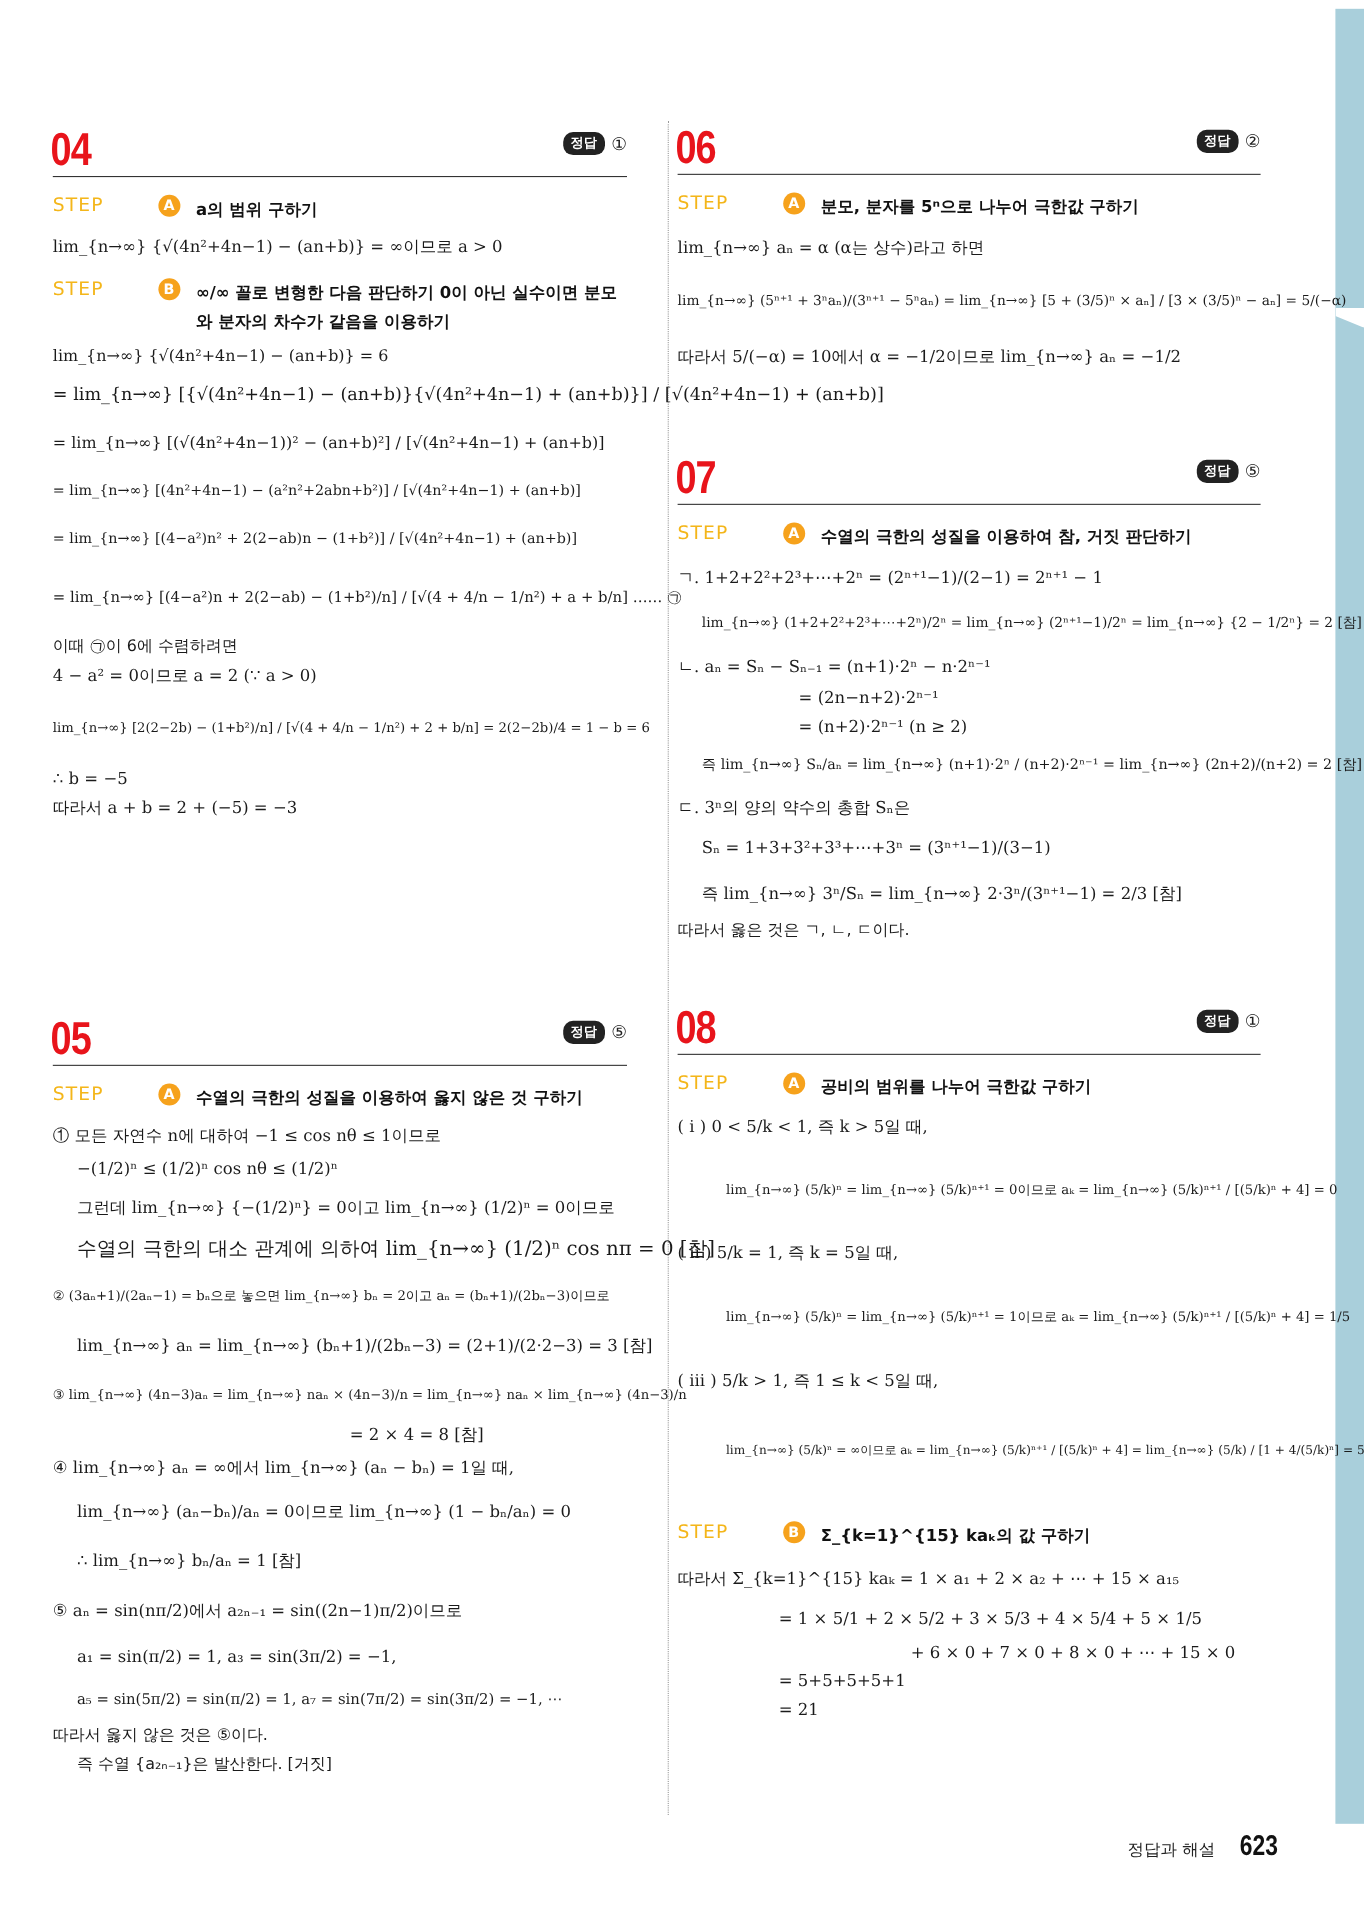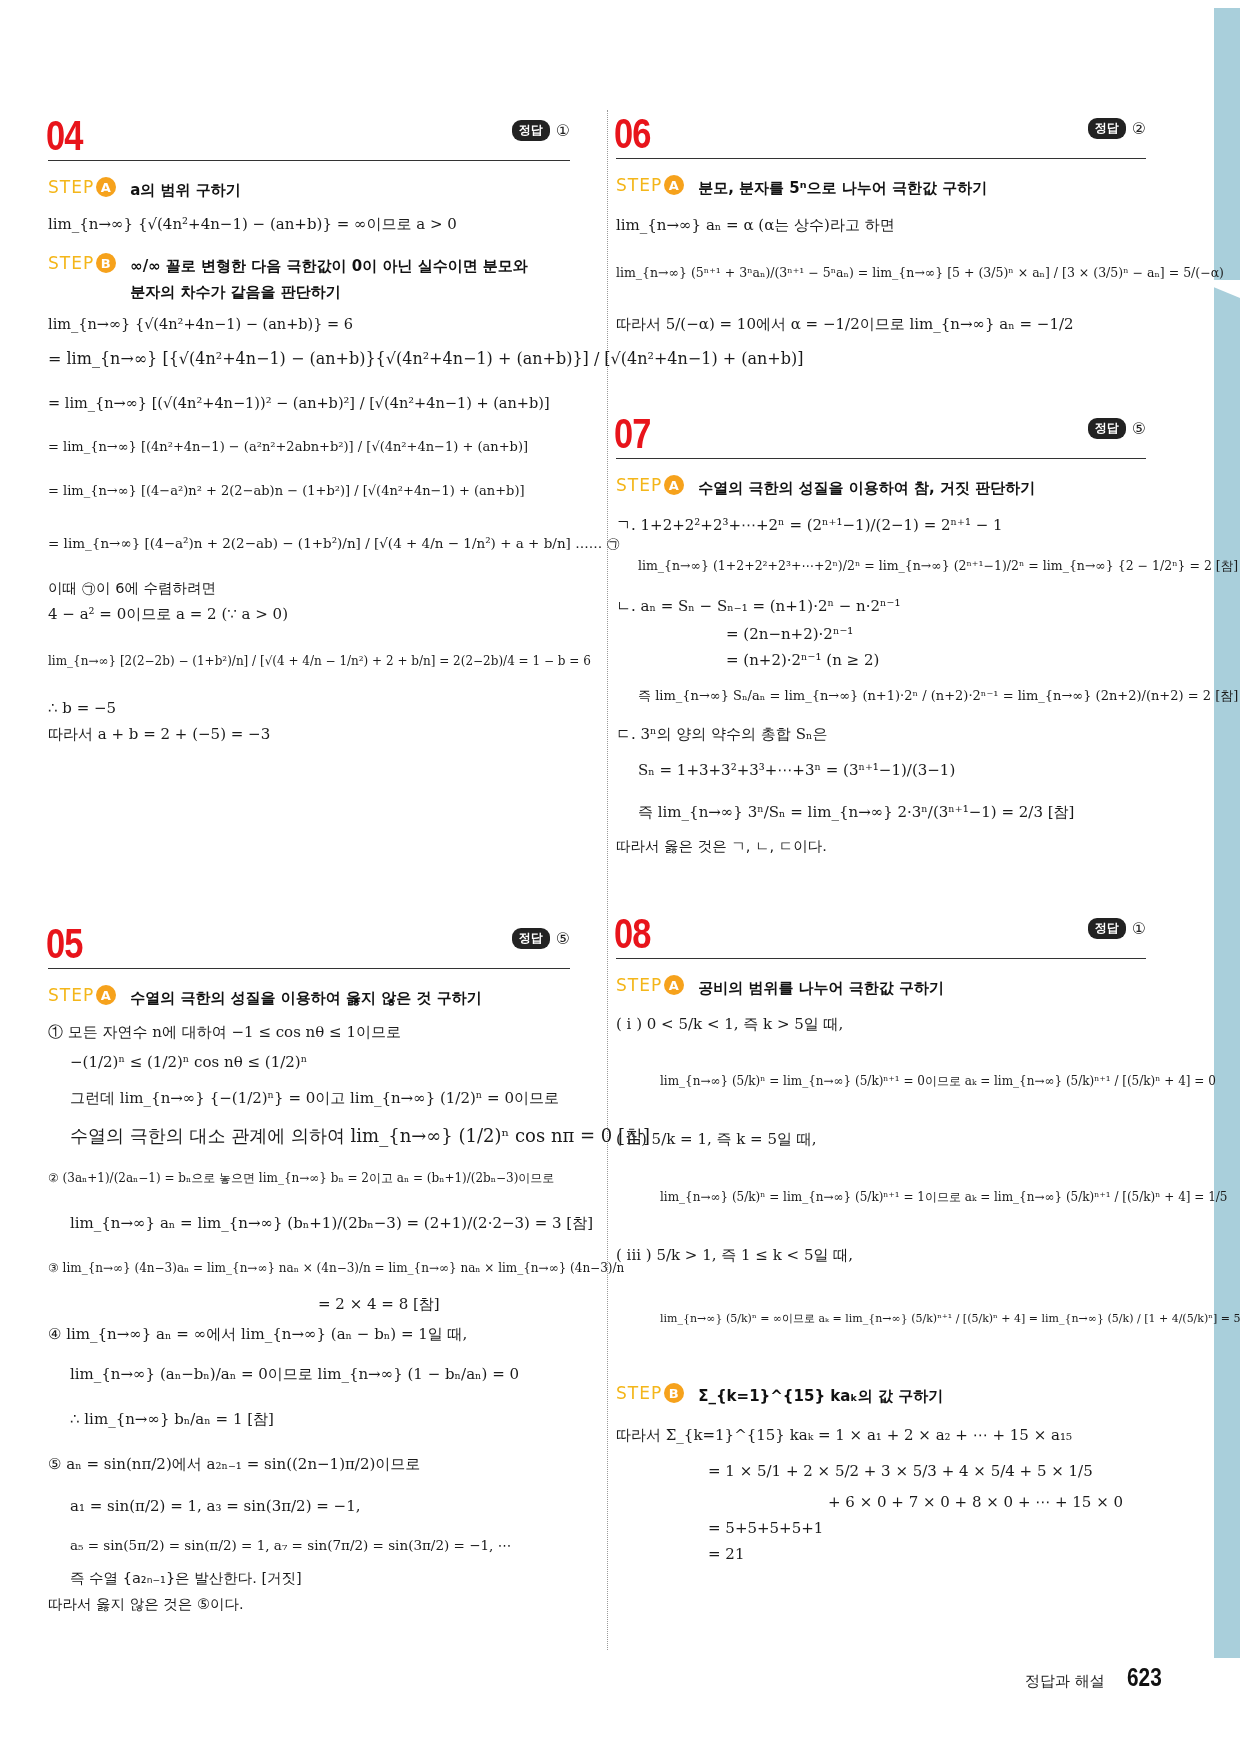--- a/index.html
+++ b/index.html
@@ -18,21 +18,21 @@
   .prob-head { position:relative; height:48px; border-bottom:1.6px solid #333; }
   .prob-num { position:absolute; left:-2px; top:0; font-family:"Liberation Sans", sans-serif;
               font-weight:bold; font-size:42px; color:#e8141b; letter-spacing:-1px;
               transform:scaleX(0.82); transform-origin:left; line-height:48px; }
   .answer { position:absolute; right:0; top:8px; display:flex; align-items:center; gap:6px;margin-left:48px; }
   .answer-badge { background:#222; color:#fff; font-family:"DejaVu Sans",sans-serif; font-size:12px;
               padding:2px 7px; border-radius:9px; font-weight:bold; }
   .answer-val { font-family:"DejaVu Sans",sans-serif; font-size:16px; color:#222; }
   .step { display:flex; align-items:flex-start; margin-top:16px; margin-bottom:8px; }
   .step-label { font-family:"DejaVu Sans",sans-serif; font-size:17px; color:#f4b61a; letter-spacing:1px;
-              display:flex; align-items:center; white-space:nowrap; }
+              display:flex; align-items:center; white-space:nowrap;gap:48px; }
   .step-circle { display:inline-flex; width:20px; height:20px; border-radius:50%; background:#f6a21c;
               color:#fff; font-size:13px; font-weight:bold; align-items:center; justify-content:center;
               margin-left:2px; }
   .step-title { font-family:"DejaVu Sans",sans-serif; font-weight:bold; font-size:15px; margin-left:14px;
               line-height:26px; color:#111; }
   .line { font-size:15px; line-height:26px; white-space:nowrap; }
   .indent1 { padding-left:22px; }
   .indent2 { padding-left:44px; }
   .indent3 { padding-left:110px; }
   .kr { font-family:"DejaVu Sans",sans-serif; font-size:14.5px; }
@@ -67,21 +67,21 @@
         </span>
       <span class="step-title">a의 범위 구하기</span>
     </div>
     <div class="line">lim_{n→∞} {√(4n²+4n−1) − (an+b)} = ∞이므로 a &gt; 0</div>
 
     <div class="step">
       <span class="step-label">
           <span>STEP</span>
           <span class="step-circle">B</span>
         </span>
-      <span class="step-title" style="white-space:normal;width:400px">∞/∞ 꼴로 변형한 다음 극한값이 0이 아닌 실수이면 분모와 분자의 차수가 같음을 판단하기</span>
+      <span class="step-title" style="white-space:normal;width:400px">∞/∞ 꼴로 변형한 다음 판단하기 0이 아닌 실수이면 분모와 분자의 차수가 같음을 이용하기</span>
     </div>
     <div class="eq-block">lim_{n→∞} {√(4n²+4n−1) − (an+b)} = 6</div>
     <div class="eq-block" style="font-size:16px;line-height:40px">= lim_{n→∞} [{√(4n²+4n−1) − (an+b)}{√(4n²+4n−1) + (an+b)}] / [√(4n²+4n−1) + (an+b)]</div>
     <div class="eq-block" style="line-height:40px">= lim_{n→∞} [(√(4n²+4n−1))² − (an+b)²] / [√(4n²+4n−1) + (an+b)]</div>
     <div class="eq-block" style="font-size:13px;line-height:40px">= lim_{n→∞} [(4n²+4n−1) − (a²n²+2abn+b²)] / [√(4n²+4n−1) + (an+b)]</div>
     <div class="eq-block" style="font-size:13px;line-height:40px">= lim_{n→∞} [(4−a²)n² + 2(2−ab)n − (1+b²)] / [√(4n²+4n−1) + (an+b)]</div>
     <div class="eq-block" style="font-size:13.5px;line-height:56px">= lim_{n→∞} [(4−a²)n + 2(2−ab) − (1+b²)/n] / [√(4 + 4/n − 1/n²) + a + b/n]   …… ㉠</div>
     <div class="line kr">이때 ㉠이 6에 수렴하려면</div>
     <div class="line">4 − a² = 0이므로 a = 2 (∵ a &gt; 0)</div>
     <div class="eq-block" style="font-size:12px;line-height:60px">lim_{n→∞} [2(2−2b) − (1+b²)/n] / [√(4 + 4/n − 1/n²) + 2 + b/n] = 2(2−2b)/4 = 1 − b = 6</div>
@@ -111,22 +111,22 @@
     <div class="line" style="font-size:12px;line-height:46px">② (3aₙ+1)/(2aₙ−1) = bₙ으로 놓으면 lim_{n→∞} bₙ = 2이고 aₙ = (bₙ+1)/(2bₙ−3)이므로</div>
     <div class="line indent1" style="line-height:44px">lim_{n→∞} aₙ = lim_{n→∞} (bₙ+1)/(2bₙ−3) = (2+1)/(2·2−3) = 3 [참]</div>
     <div class="line" style="font-size:12px;line-height:46px">③ lim_{n→∞} (4n−3)aₙ = lim_{n→∞} naₙ × (4n−3)/n = lim_{n→∞} naₙ × lim_{n→∞} (4n−3)/n</div>
     <div class="line indent3" style="padding-left:270px">= 2 × 4 = 8 [참]</div>
     <div class="line" style="line-height:34px">④ lim_{n→∞} aₙ = ∞에서 lim_{n→∞} (aₙ − bₙ) = 1일 때,</div>
     <div class="line indent1" style="line-height:46px">lim_{n→∞} (aₙ−bₙ)/aₙ = 0이므로 lim_{n→∞} (1 − bₙ/aₙ) = 0</div>
     <div class="line indent1" style="line-height:44px">∴ lim_{n→∞} bₙ/aₙ = 1 [참]</div>
     <div class="line" style="line-height:46px">⑤ aₙ = sin(nπ/2)에서 a₂ₙ₋₁ = sin((2n−1)π/2)이므로</div>
     <div class="line indent1" style="line-height:38px">a₁ = sin(π/2) = 1, a₃ = sin(3π/2) = −1,</div>
     <div class="line indent1" style="font-size:13.5px;line-height:40px">a₅ = sin(5π/2) = sin(π/2) = 1, a₇ = sin(7π/2) = sin(3π/2) = −1, ⋯</div>
+    <div class="line kr">따라서 옳지 않은 것은 ⑤이다.</div>
     <div class="line indent1 kr">즉 수열 {a₂ₙ₋₁}은 발산한다. [거짓]</div>
-    <div class="line kr">따라서 옳지 않은 것은 ⑤이다.</div>
   </div>
 </div>
 
 <div class="col col-right">
 
   <div class="problem" style="top:0">
     <div class="prob-head">
       <span class="prob-num">06</span>
       <span class="answer">
         <span class="answer-badge">정답</span>

